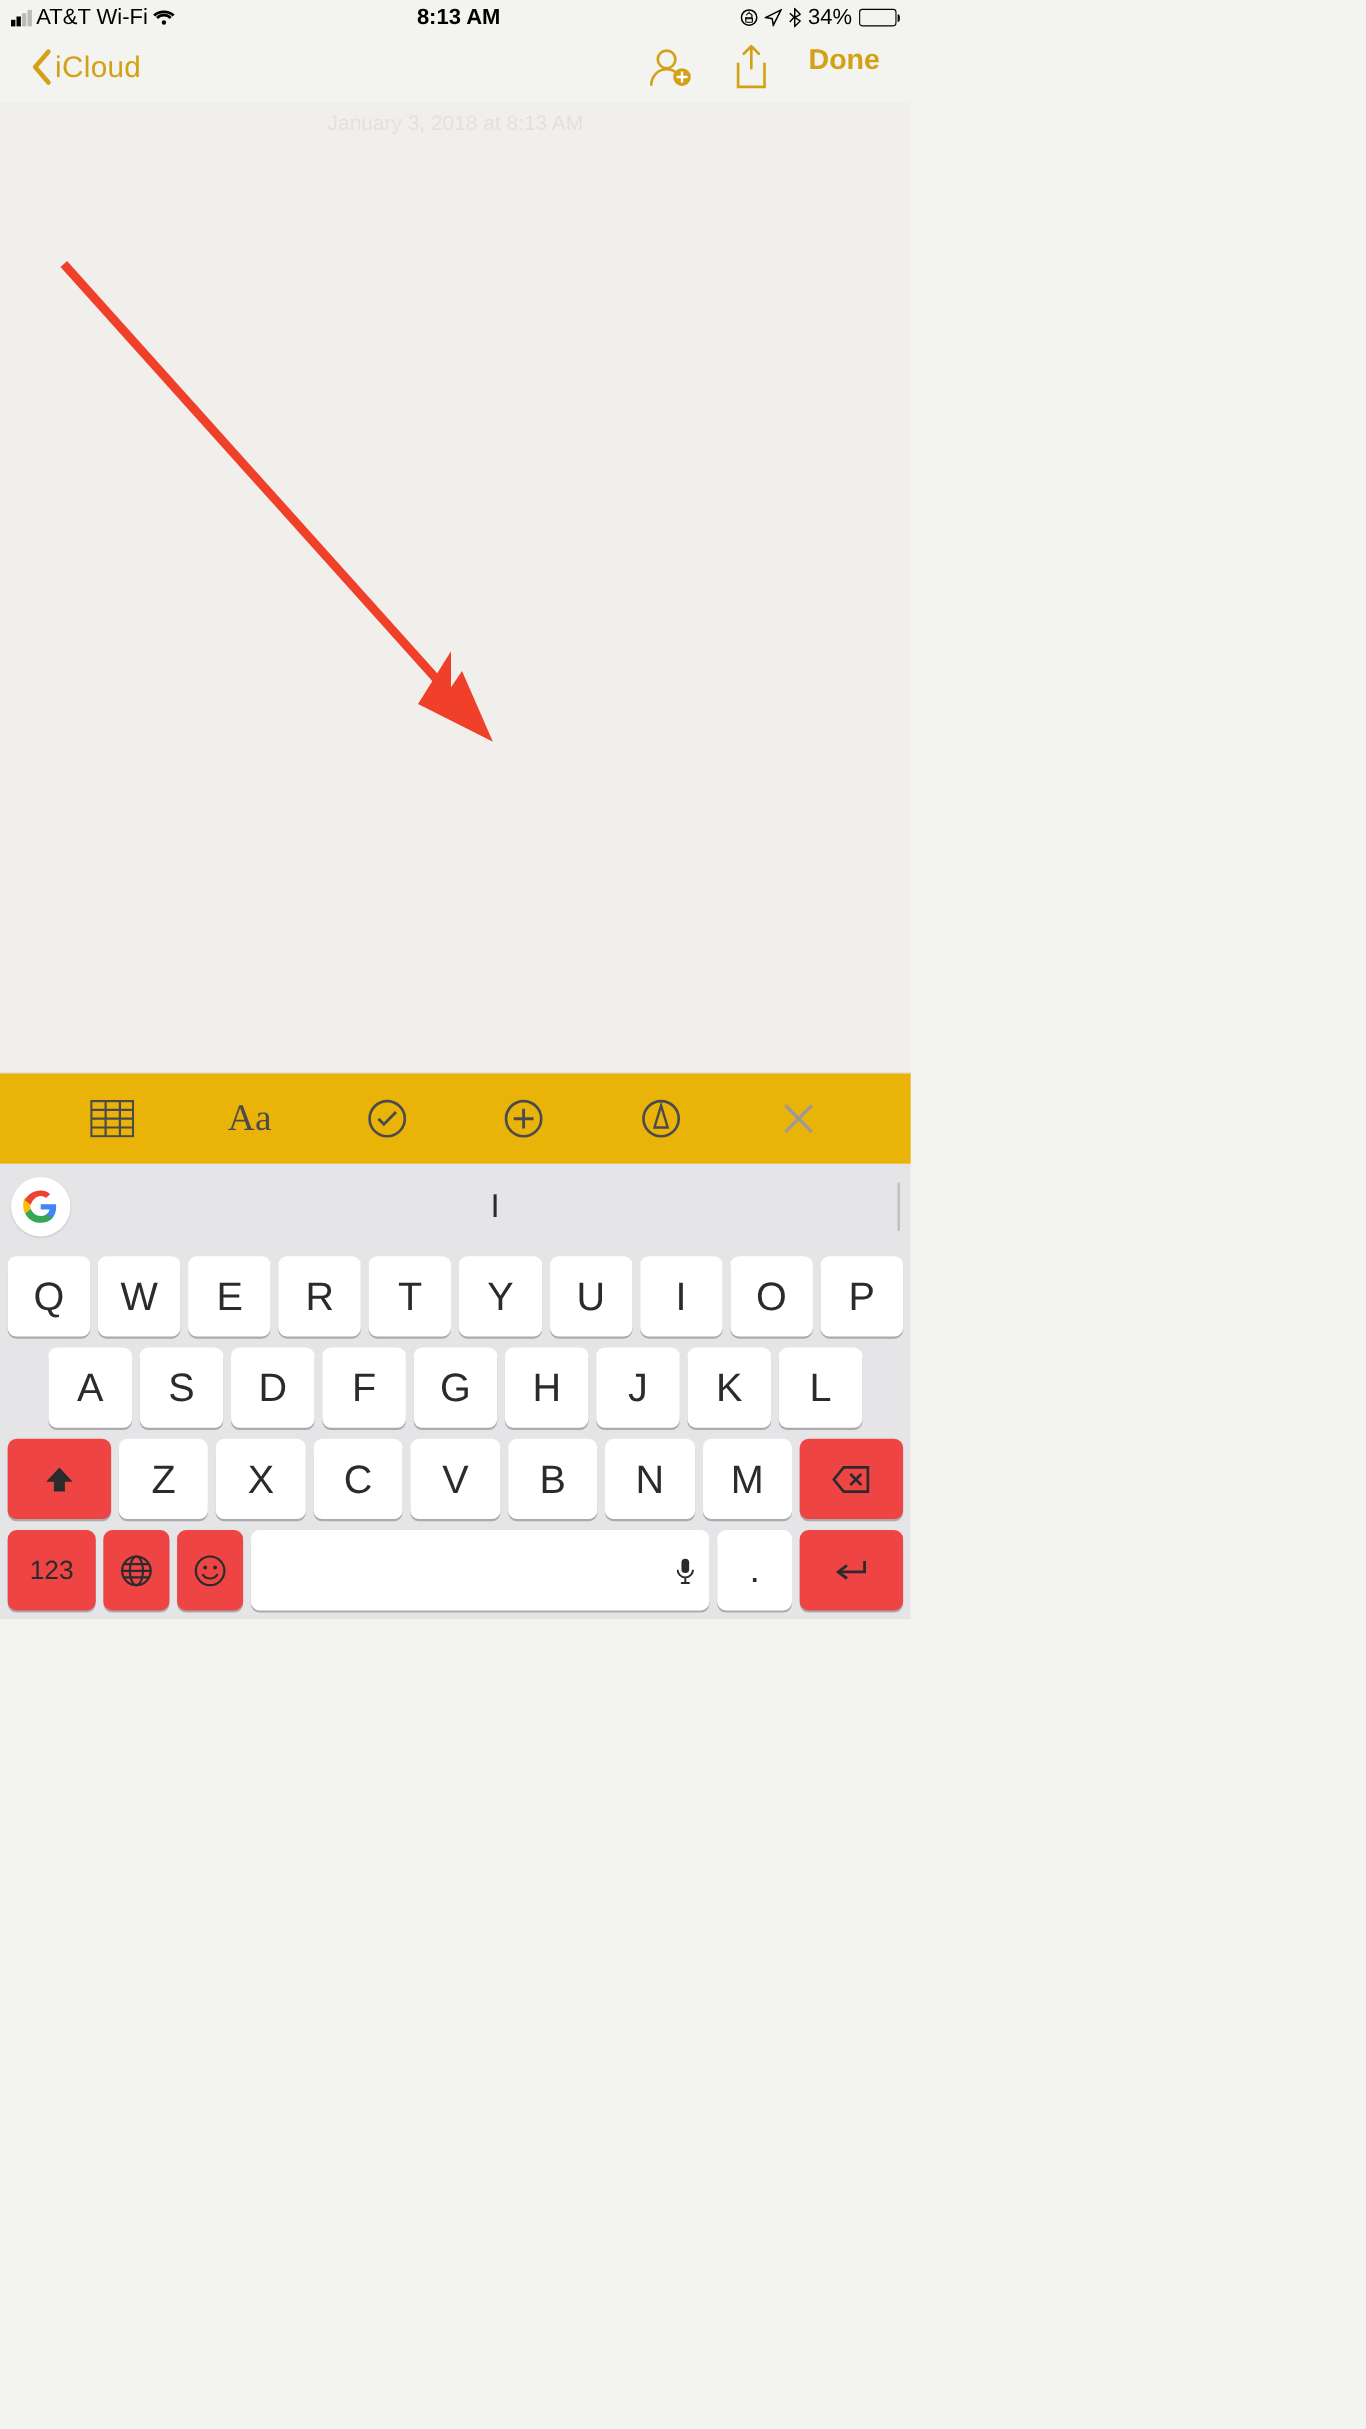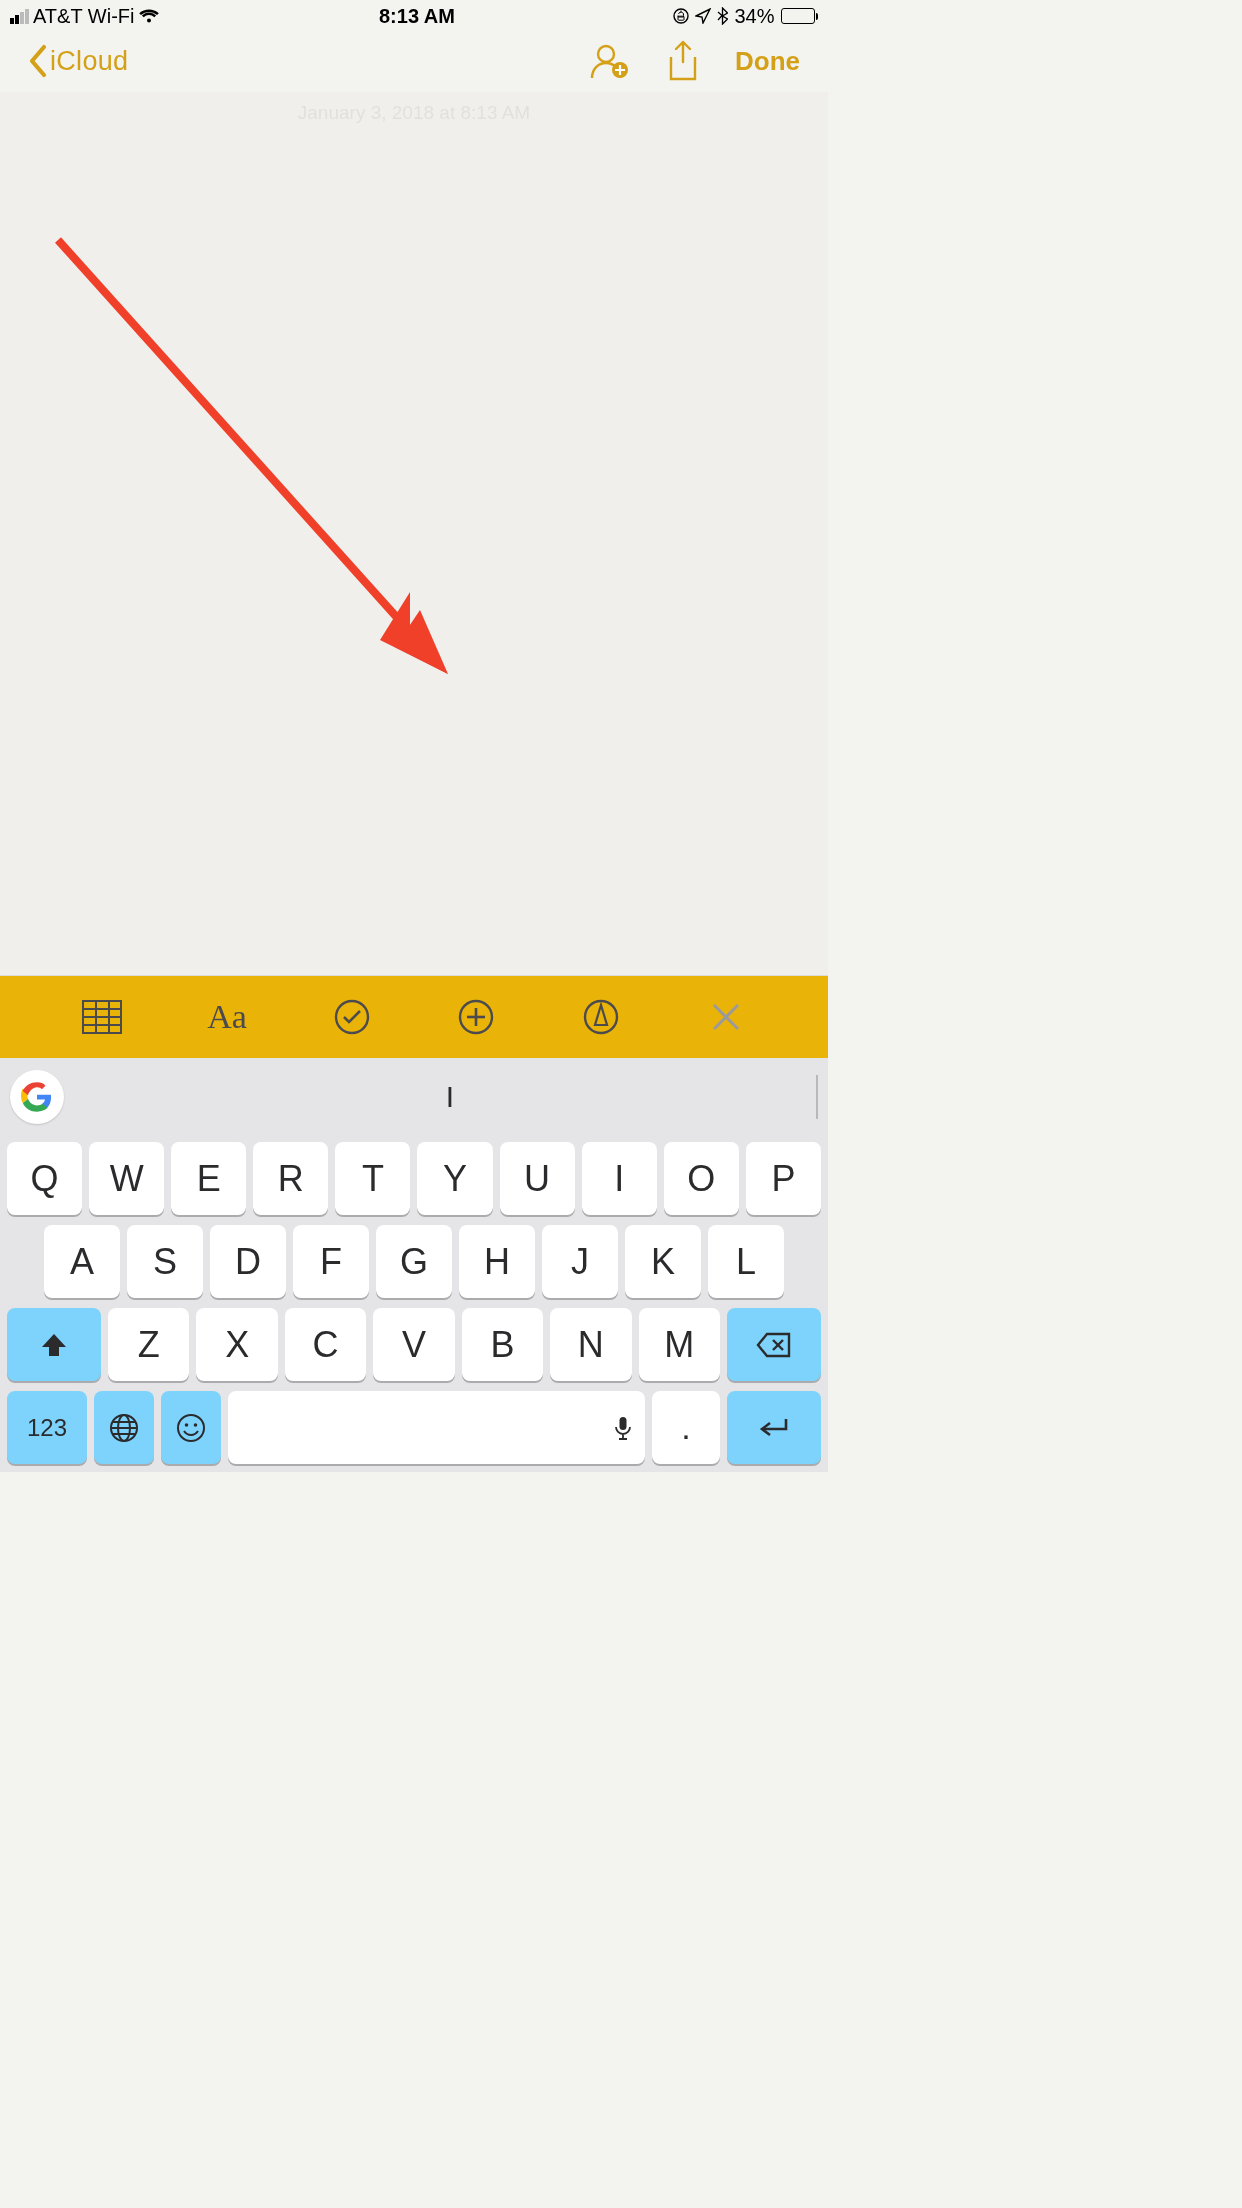--- a/index.html
+++ b/index.html
@@ -17,21 +17,21 @@
     .battery { display: inline-flex; align-items: center; }
     .battery-body { width: 34px; height: 16px; border: 1.6px solid #000; border-radius: 3px; padding: 1.5px; }
     .battery-fill { background: #000; height: 100%; width: 98%; border-radius: 1px; }
     .battery-tip { width: 2.5px; height: 7px; background: #000; margin-left: 1px; border-radius: 0 2px 2px 0; }
 
     
     .nav-bar { height: 62px; display: flex; align-items: center; padding: 0 28px; }
     .nav-back { display: flex; align-items: center; gap: 2px; color: #d4a017; font-size: 27px; letter-spacing: .3px; }
     .nav-back svg { display: block; }
     .nav-spacer { flex: 1; }
-    .nav-actions { display: flex; align-items: center; gap: 30px; }
+    .nav-actions { display: flex; align-items: flex-start; gap: 30px; }
     .nav-actions .icon-btn { width: 44px; height: 44px; display: flex; align-items: center; justify-content: center; }
     .done { color: #d4a017; font-size: 26px; font-weight: 600; }
 
     
     .note-area { flex: 1; background: #f0efec; position: relative; }
     .note-date { position: absolute; top: 10px; left: 0; right: 0; text-align: center; color: #c8c6c2; font-size: 19px; opacity: .35; }
 
     
     .annot-arrow { position: absolute; top: 140px; left: 50px; pointer-events: none; }
 
@@ -45,21 +45,21 @@
     .g-btn { width: 54px; height: 54px; background: #fff; border-radius: 50%; display: flex; align-items: center; justify-content: center; margin-right: 20px; box-shadow: 0 1px 2px rgba(0,0,0,.15); }
     .suggestions { flex: 1; display: flex; align-items: stretch; height: 100%; }
     .sugg { flex: 1; display: flex; align-items: center; justify-content: center; font-size: 30px; color: #2b2b2d; }
     .sugg-div { width: 1px; height: 44px; background: #b8b8ba; align-self: center; }
 
     
     .keyboard { background: #e5e5e7; padding: 6px 4px 8px; flex: 0 0 auto; }
     .kb-row { display: flex; gap: 7px; margin-bottom: 10px; padding: 0 3px; }
     .kb-row.middle { padding: 0 40px; }
     .key { flex: 1; height: 73px; background: #fff; border-radius: 8px; box-shadow: 0 2px 0 rgba(0,0,0,.25); display: flex; align-items: center; justify-content: center; font-size: 36px; color: #2b2b2d; }
-    .key.util { background: #7dd3fc; }
+    .key.util { background: #ef4444; }
     .key.shift, .key.bksp { flex: 0 0 94px; }
     .bottom-row { display: flex; gap: 7px; padding: 0 3px; }
     .bottom-row .key { height: 73px; }
     .key.num { flex: 0 0 80px; font-size: 24px; }
     .key.globe, .key.emoji { flex: 0 0 60px; }
     .key.space { flex: 1; position: relative; }
     .key.period { flex: 0 0 68px; font-size: 34px; }
     .key.return { flex: 0 0 94px; }
     .mic { position: absolute; right: 14px; top: 50%; transform: translateY(-50%); }
   </style>

